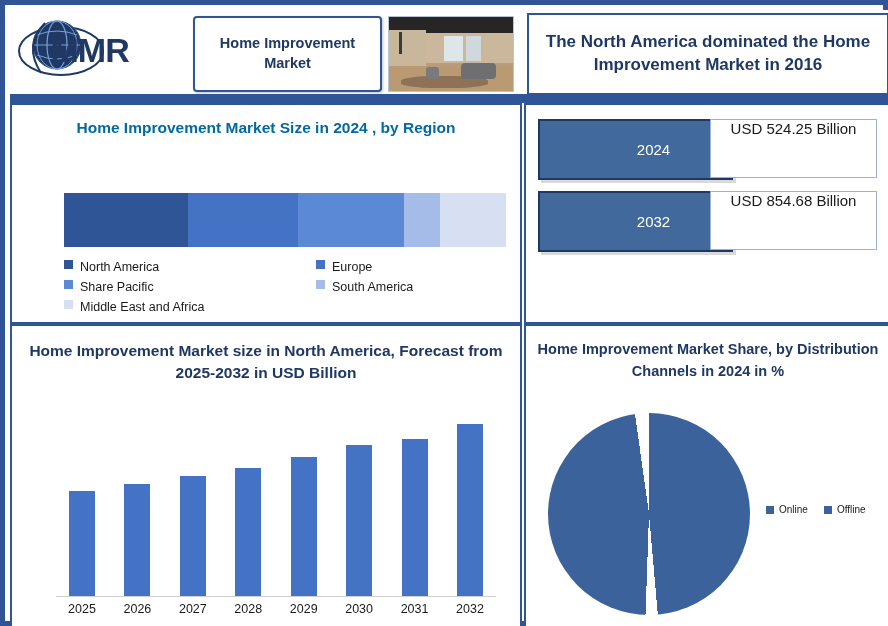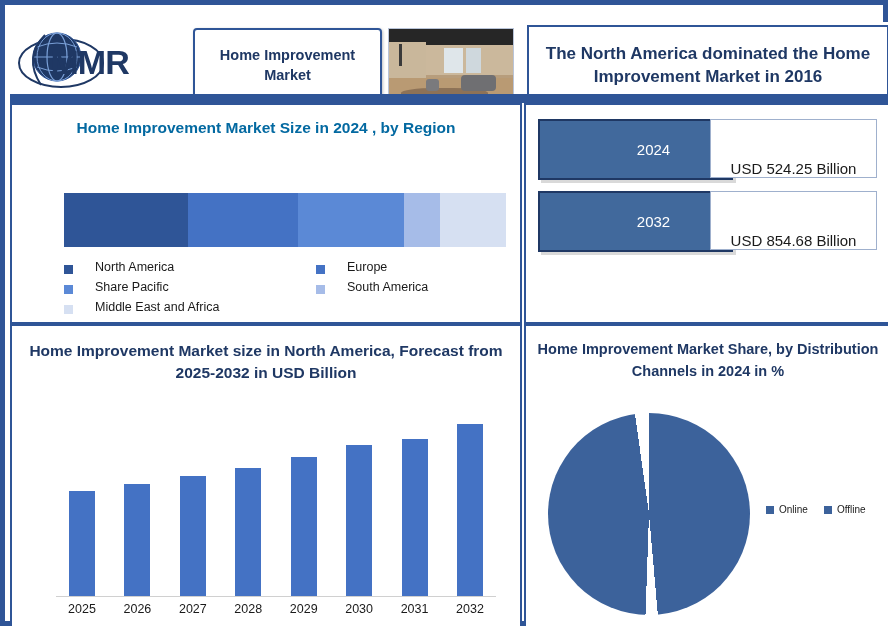--- a/index.html
+++ b/index.html
@@ -13,21 +13,21 @@
   .page{
     position:relative;
     width:888px;height:626px;
     box-sizing:border-box;
     border:5px solid #2f5597;
     background:#ffffff;
   }
 
   
   .header{
-    position:absolute;left:5px;top:17px;width:878px;height:84px;
+    position:absolute;left:5px;top:5px;width:878px;height:84px;
     background:#ffffff;
   }
   .logo-box{
     position:absolute;left:3px;top:3px;width:175px;height:78px;
     display:flex;align-items:center;justify-content:center;
   }
   .logo-wrap{position:relative;width:172px;height:74px;}
   .logo-text{
     position:absolute;left:36px;top:16px;
     font-size:34px;font-weight:bold;color:#1f3864;letter-spacing:-1px;
@@ -80,35 +80,35 @@
   }
   .stack{
     position:absolute;left:52px;top:88px;width:442px;height:54px;display:flex;
   }
   .stack div{height:100%;}
   .legend{
     position:absolute;left:52px;top:152px;width:430px;
     font-size:12.5px;color:#1a1a1a;
   }
   .legend-row{display:flex;height:20px;align-items:center;}
-  .legend-item{display:flex;align-items:flex-end;width:252px;gap:15px;}
+  .legend-item{display:flex;align-items:flex-start;width:252px;}
   .legend-item.short{width:auto;}
   .swatch{width:9px;height:9px;margin-right:7px;display:inline-block;}
 
   
   .yr-box{
     position:absolute;width:155px;height:57px;border:2px solid #1f3864;
     background:#41699c;display:flex;align-items:center;justify-content:center;
     box-shadow:3px 3px 0 #d9d9d9;
     padding-left:36px;
   }
   .yr-box span{color:#ffffff;font-size:15px;}
   .val-box{
     position:absolute;width:165px;height:57px;border:1px solid #9fb0cd;
-    background:#ffffff;display:flex;align-items:flex-end;justify-content:center;
+    background:#ffffff;display:flex;align-items:flex-start;justify-content:center;
   }
   .val-box span{font-size:15px;color:#1a1a1a;}
   .cagr{
     position:absolute;left:10px;top:165px;width:344px;text-align:center;
     font-size:16px;line-height:1.5;color:#1a1a1a;
   }
   .cagr b{font-weight:bold;}
 
   
   .bl-title{

